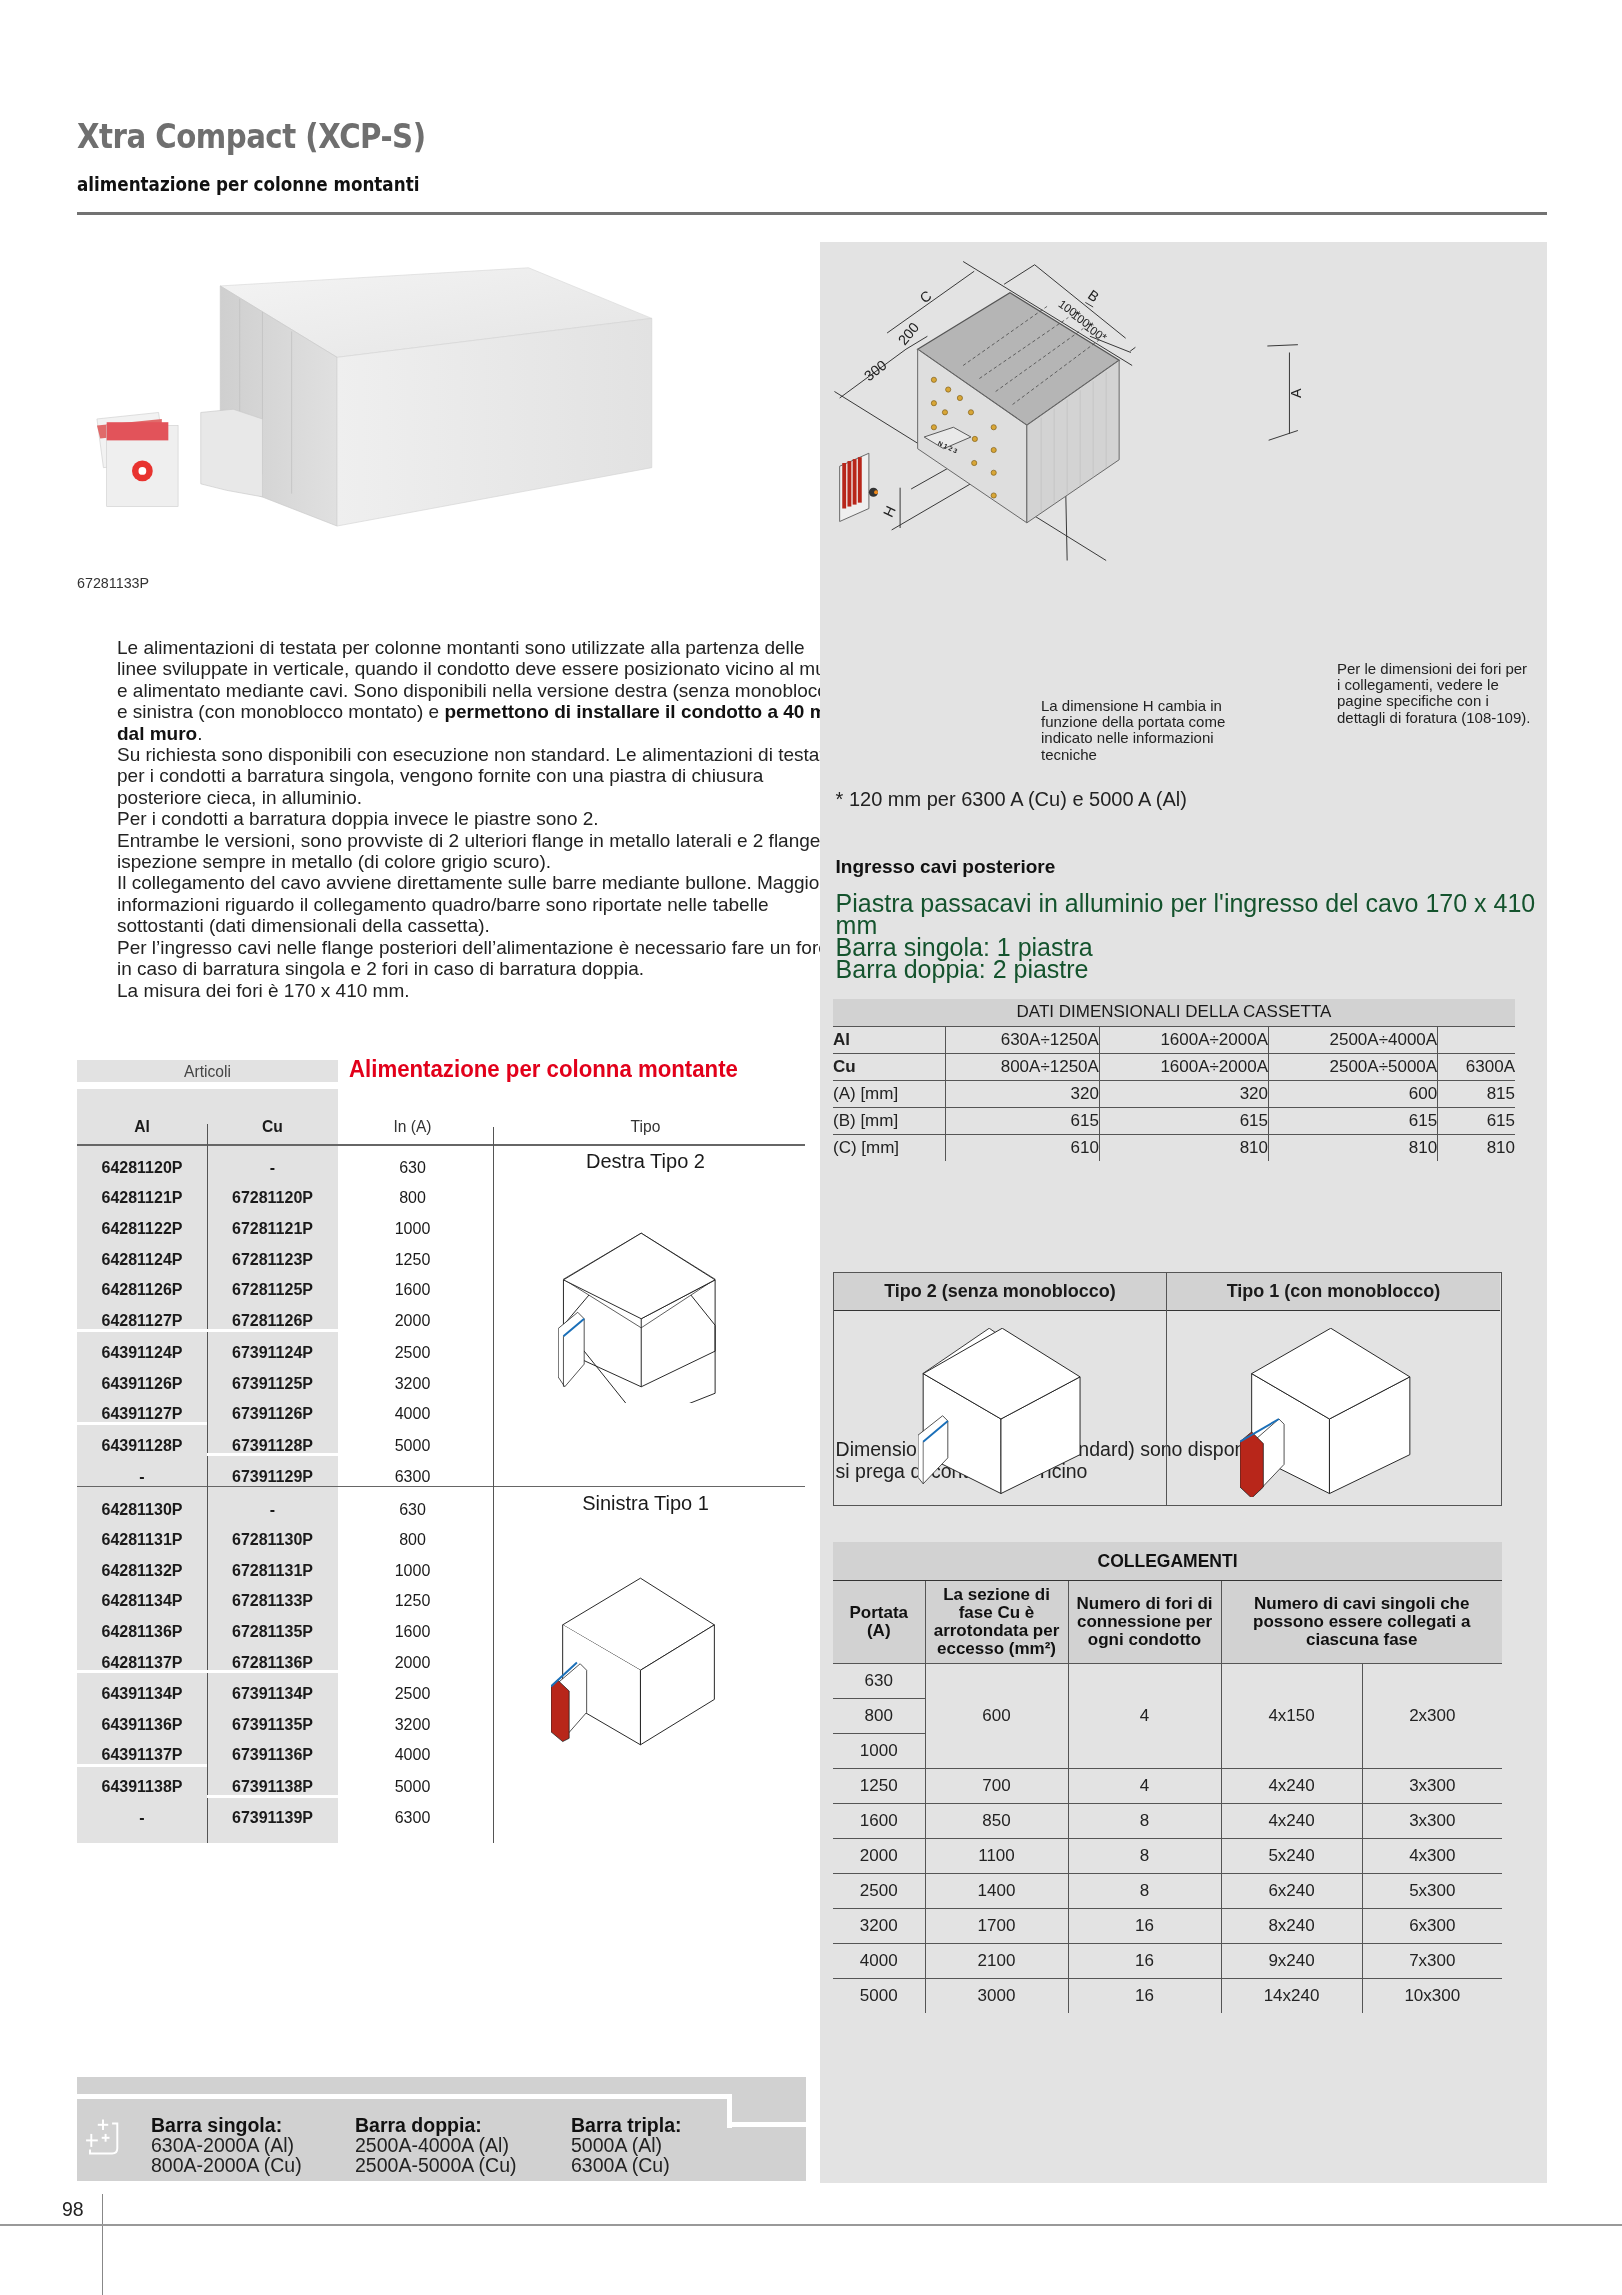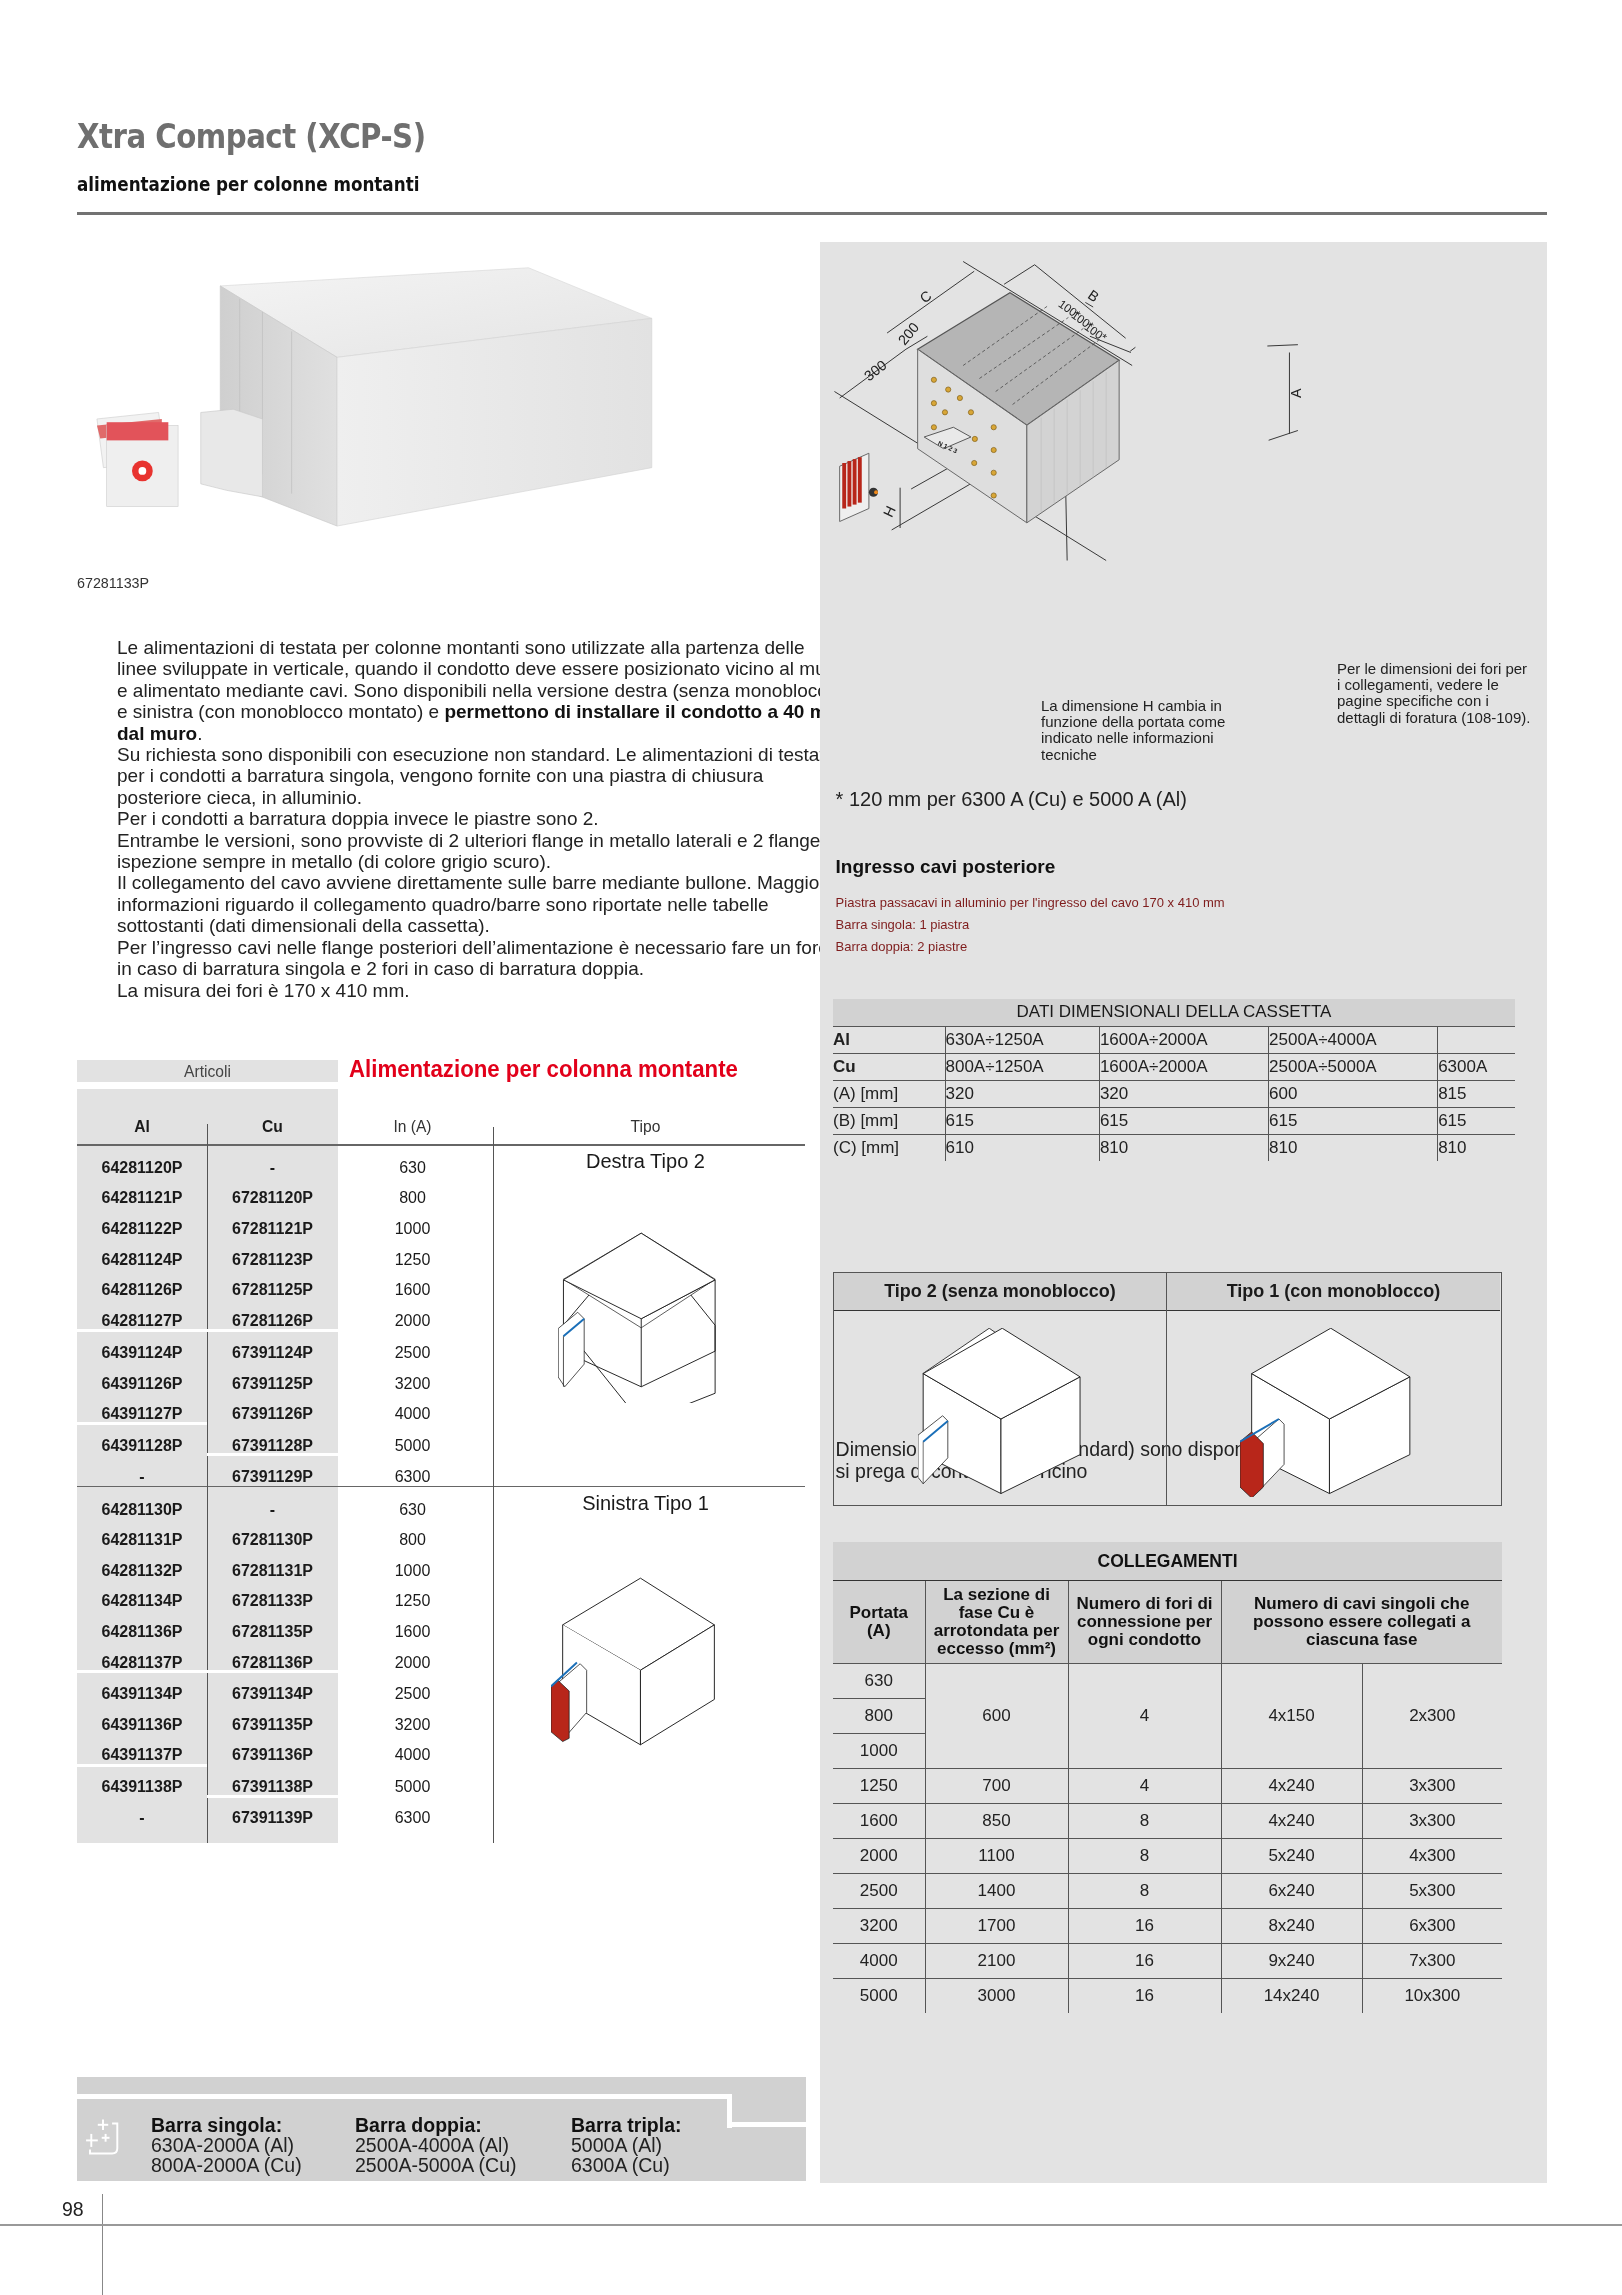--- a/index.html
+++ b/index.html
@@ -35,25 +35,25 @@
   .tipo-label { position: absolute; font-size: 20px; text-align: center; width: 305px; left: 416px; }
   .iso-box { position: absolute; }
 
   
   .right-panel { position: absolute; left: 820px; top: 242px; width: 727px; height: 1941px; background: #e3e3e3; }
   .diagram { position: absolute; left: 0; top: 0; width: 727px; height: 533px; }
   .diag-note1 { position: absolute; left: 221px; top: 456px; width: 208px; font-size: 15px; line-height: 16.2px; color: #222; }
   .diag-note2 { position: absolute; left: 517px; top: 419px; width: 195px; font-size: 15px; line-height: 16.2px; color: #222; }
   .footnote { position: absolute; left: 15.6px; top: 546px; font-size: 20px; color: #222; }
   .ing-title { position: absolute; left: 15.6px; top: 614px; font-size: 19px; font-weight: bold; color: #111; }
-  .ing-body { position: absolute; left: 15.6px; top: 650px; font-size: 13px; line-height: 22px; color: #7f1d1d; }
+  .ing-body { position: absolute; left: 15.6px; top: 650px; font-size: 25px; line-height: 22px; color: #14532d; }
 
   .dim-table { position: absolute; left: 13px; top: 757px; width: 682px; border-collapse: collapse; font-size: 17px; }
   .dim-table th.title-cell { background: #d2d2d2; text-align: center; font-weight: normal; font-size: 17px; height: 27px; border-bottom: 1.9px solid #555; }
-  .dim-table td { height: 27px; text-align: left; border-bottom: 1.3px solid #555; border-left: 1.3px solid #555; color: #222; }
+  .dim-table td { height: 27px; text-align: right; border-bottom: 1.3px solid #555; border-left: 1.3px solid #555; color: #222; }
   .dim-table td:first-child { border-left: none; text-align: left; width: 112px; }
   .dim-table td.bold { font-weight: bold; }
   .dim-table tr:last-child td { border-bottom: none; }
 
   .special { position: absolute; left: 15.6px; top: 1196px; font-size: 19.5px; line-height: 22px; color: #222; }
 
   .tipo-table { position: absolute; left: 13px; top: 1030px; width: 669px; height: 234px; border: 1.3px solid #555; }
   .tipo-head { position: absolute; top: 0; height: 38px; background: #d2d2d2; border-bottom: 1.9px solid #333; font-weight: bold; font-size: 18px; display: flex; align-items: center; justify-content: center; }
   .tipo-divider { position: absolute; left: 332px; top: 0; width: 1.3px; height: 100%; background: #555; }
 

